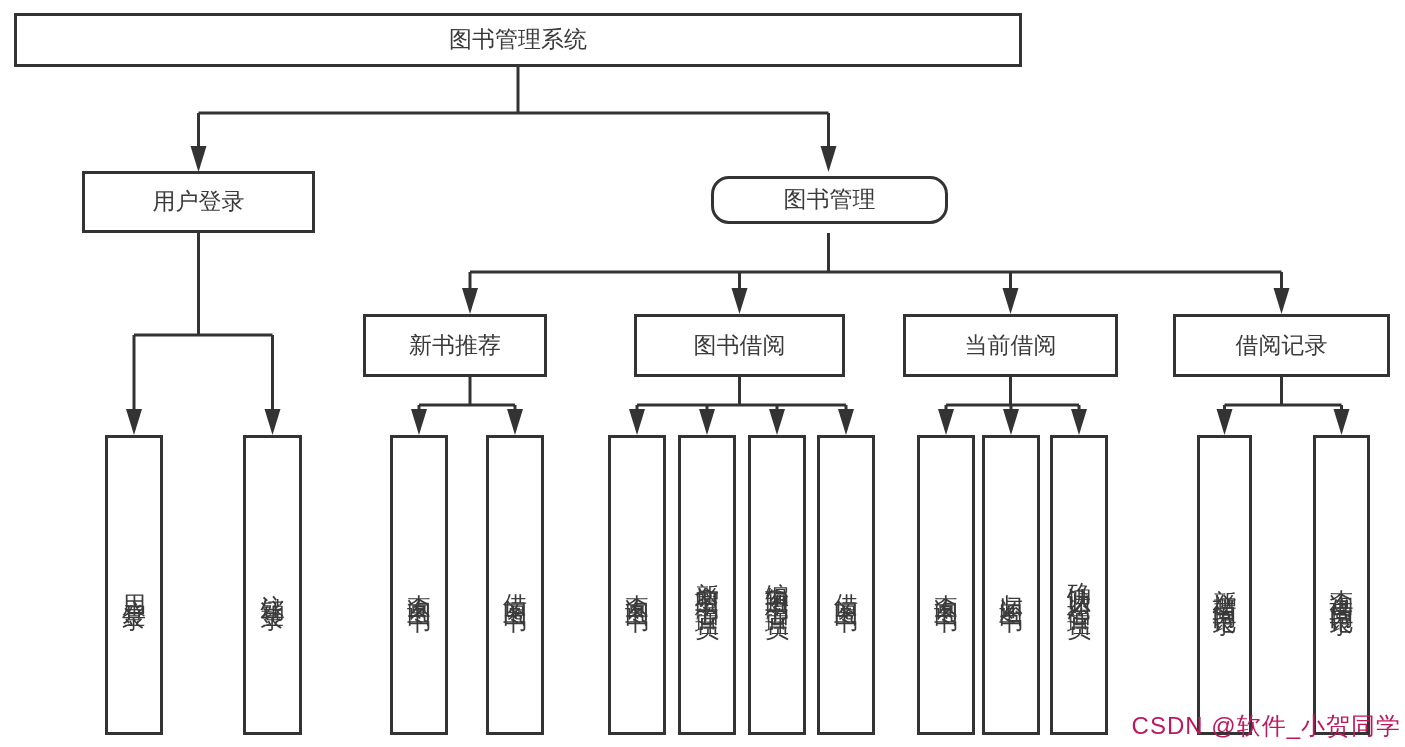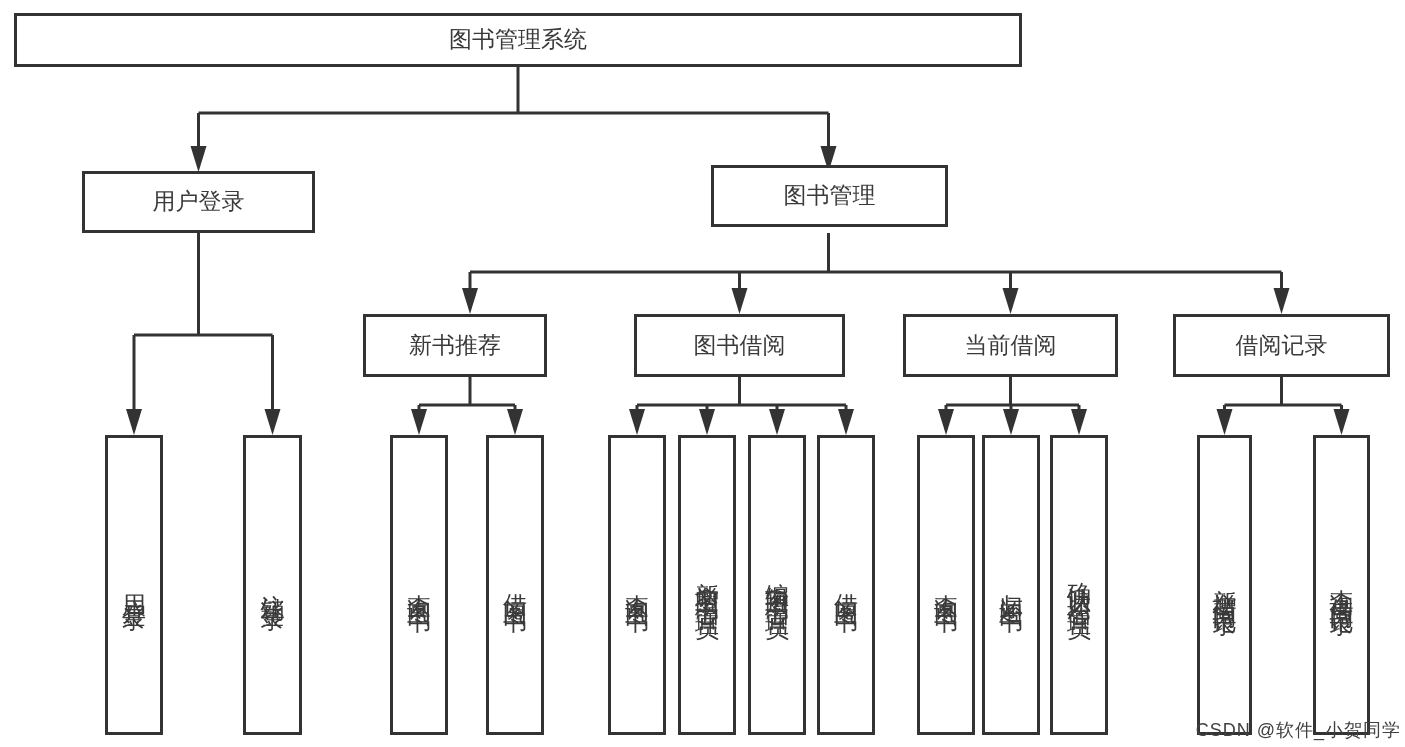--- a/index.html
+++ b/index.html
@@ -37,22 +37,22 @@
     writing-mode: vertical-rl;
     font-size: 24px;
     letter-spacing: 5px;
     line-height: 1;
     white-space: normal;
   }
   .watermark {
     position: absolute;
     right: 4px;
     bottom: 5px;
-    font-size: 18px;
-    color: #404040;
+    font-size: 24px;
+    color: #be185d;
     z-index: 5;
     letter-spacing: 1px;
   }
 </style>
 </head>
 <body>
 
 <div id="stage">
 
   <svg id="connectors" viewBox="0 0 1405 747" xmlns="http://www.w3.org/2000/svg">
@@ -128,21 +128,21 @@
     </g>
   </svg>
 
   <div class="node" style="left:14px; top:13px; width:1008px; height:54px;">
     <span class="lbl">图书管理系统</span>
   </div>
 
   <div class="node" style="left:82px; top:171px; width:233px; height:62px;">
     <span class="lbl">用户登录</span>
   </div>
-  <div class="node" style="left:711px; top:165px; width:237px; height:62px;">
+  <div class="node" style="left:711px; top:176px; width:237px; height:48px;border-radius:18px;">
     <span class="lbl">图书管理</span>
   </div>
 
   <div class="node" style="left:363px; top:314px; width:184px; height:63px;">
     <span class="lbl">新书推荐</span>
   </div>
   <div class="node" style="left:634px; top:314px; width:211px; height:63px;align-items:center;">
     <span class="lbl">图书借阅</span>
   </div>
   <div class="node" style="left:903px; top:314px; width:215px; height:63px;">

